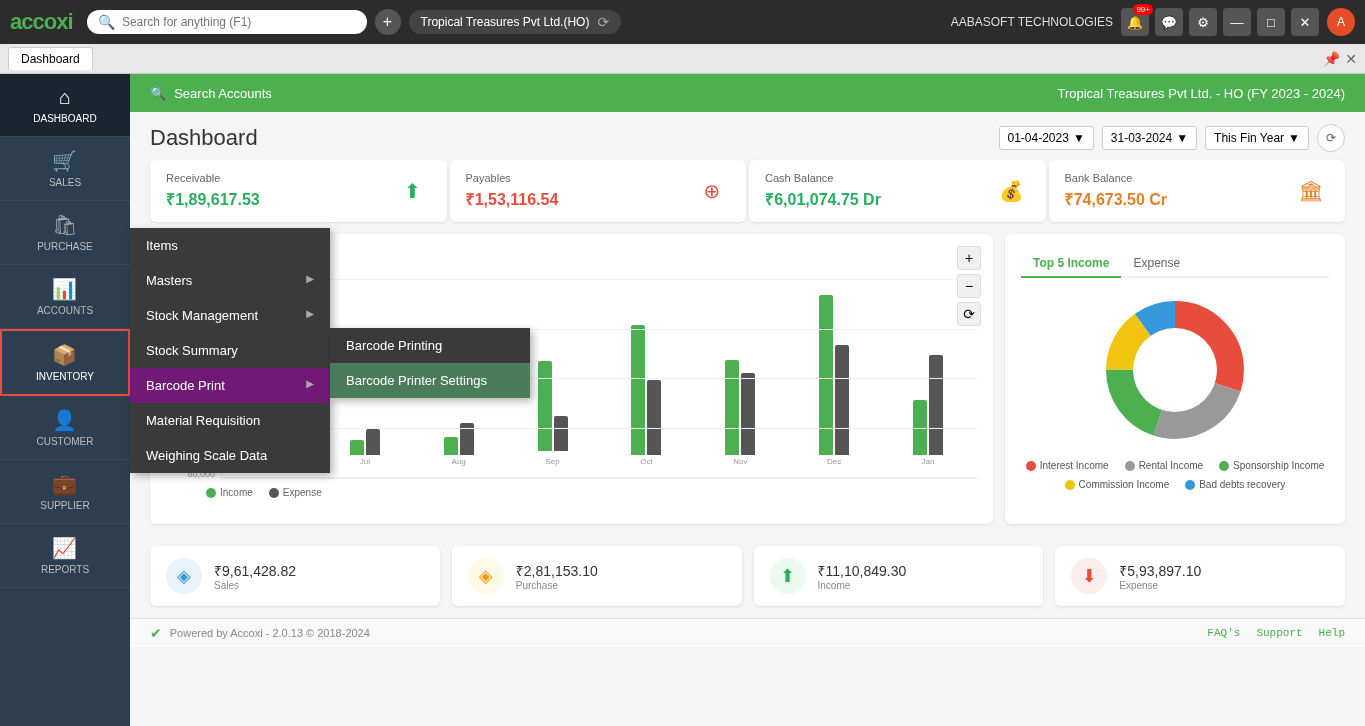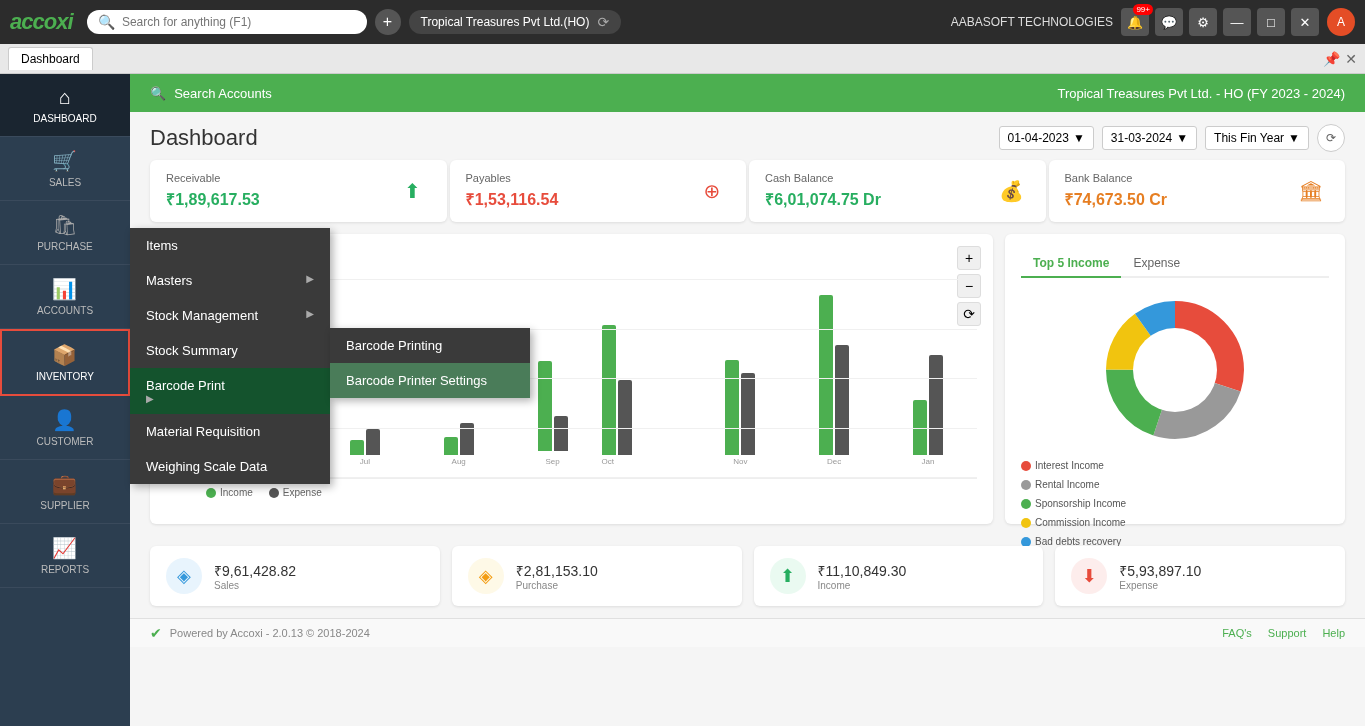--- a/index.html
+++ b/index.html
@@ -1,20 +1,20 @@
 <!DOCTYPE html>
 <html><head>
   <meta charset="utf-8">
   <style>
     * { margin: 0; padding: 0; box-sizing: border-box; }
     body { font-family: 'Segoe UI', Arial, sans-serif; font-size: 12px; background: #f0f0f0; width: 1365px; height: 726px; overflow: hidden; }
 
     
     .top-bar { display: flex; align-items: center; background: #2c2c2c; height: 44px; padding: 0 10px; gap: 8px; }
-    .logo { color: white; font-size: 22px; font-weight: bold; font-style: italic; letter-spacing: -1px; margin-right: 6px; }
+    .logo { color: white; font-size: 22px; font-weight: bold; letter-spacing: -1px; margin-right: 6px; }
     .logo span { color: #4CAF50; }
     .search-box { display: flex; align-items: center; background: white; border-radius: 16px; padding: 4px 12px; width: 280px; gap: 6px; }
     .search-box input { border: none; outline: none; font-size: 12px; width: 220px; }
     .search-icon-top { color: #999; font-size: 14px; }
     .plus-btn { background: #555; border: none; color: white; border-radius: 50%; width: 26px; height: 26px; cursor: pointer; font-size: 16px; display: flex; align-items: center; justify-content: center; }
     .company-selector { display: flex; align-items: center; background: #444; border-radius: 16px; padding: 4px 12px; color: white; font-size: 12px; gap: 8px; }
     .refresh-btn { background: none; border: none; color: #aaa; font-size: 14px; cursor: pointer; }
     .top-right { margin-left: auto; display: flex; align-items: center; gap: 8px; color: white; }
     .company-name { font-size: 12px; color: #ddd; }
     .top-icons { display: flex; gap: 6px; }
@@ -81,40 +81,40 @@
     .legend-dot { width: 10px; height: 10px; border-radius: 50%; }
 
     
     .top5-panel { background: white; border-radius: 6px; padding: 16px; width: 340px; flex-shrink: 0; box-shadow: 0 1px 3px rgba(0,0,0,0.1); }
     .top5-tabs { display: flex; gap: 0; border-bottom: 2px solid #eee; margin-bottom: 12px; }
     .top5-tab { padding: 6px 12px; font-size: 12px; cursor: pointer; color: #666; border-bottom: 2px solid transparent; margin-bottom: -2px; }
     .top5-tab.active { color: #4CAF50; border-bottom: 2px solid #4CAF50; font-weight: 600; }
 
     
     .donut-area { display: flex; justify-content: center; margin: 10px 0; }
-    .donut-legend { display: flex; flex-wrap: wrap; gap: 8px 16px; justify-content: center; margin-top: 8px; flex-direction: column; }
+    .donut-legend { display: flex; flex-wrap: wrap; gap: 8px 16px; justify-content: center; margin-top: 8px; }
     .donut-legend-item { display: flex; align-items: center; gap: 4px; font-size: 10px; color: #555; }
     .donut-dot { width: 10px; height: 10px; border-radius: 50%; }
 
     
     .bottom-stats { display: flex; gap: 12px; padding: 12px 20px; }
     .stat-card { background: white; border-radius: 6px; padding: 12px 16px; flex: 1; display: flex; align-items: center; gap: 12px; box-shadow: 0 1px 3px rgba(0,0,0,0.1); }
     .stat-icon-wrap { width: 36px; height: 36px; border-radius: 50%; display: flex; align-items: center; justify-content: center; font-size: 18px; }
     .stat-value { font-size: 14px; font-weight: normal; color: #333; }
     .stat-label { font-size: 10px; color: #888; }
 
     
     .footer { background: #f9f9f9; border-top: 1px solid #e0e0e0; padding: 6px 20px; display: flex; align-items: center; gap: 8px; font-size: 11px; color: #888; }
     .footer-links { margin-left: auto; display: flex; gap: 16px; }
-    .footer-link { color: #4CAF50; cursor: pointer; text-decoration: none; }
+    .footer-link { color: #4CAF50; cursor: pointer; text-decoration: none; font-family: Liberation Mono, monospace; }
 
     
     .dropdown-menu { position: absolute; left: 130px; top: 228px; background: #3a3a3a; color: white; min-width: 200px; z-index: 1000; box-shadow: 3px 3px 8px rgba(0,0,0,0.3); }
     .dropdown-item { padding: 10px 16px; font-size: 13px; cursor: pointer; display: flex; align-items: flex-start; justify-content: space-between; }
-    .dropdown-item.active { background: #14532d; flex-direction: column; }
+    .dropdown-item.active { background: #701a75; }
     .dropdown-arrow { font-size: 10px; color: #aaa; }
 
     
     .sub-dropdown { position: absolute; left: 330px; top: 328px; background: #3a3a3a; color: white; min-width: 200px; z-index: 1001; box-shadow: 3px 3px 8px rgba(0,0,0,0.3); }
     .sub-dropdown-item { padding: 10px 16px; font-size: 13px; cursor: pointer; }
     .sub-dropdown-item.highlighted { background: #4a7c59; }
 
     
     .inventory-highlight { border: 2px solid #e74c3c !important; }
   </style>
@@ -306,21 +306,21 @@
                 </div>
                 <div style="font-size:8px;color:#999;margin-top:2px;">Aug</div>
               </div>
               <div style="flex:1; display:flex; flex-direction:column; align-items:center; justify-content:flex-end; height:100%;">
                 <div style="display:flex; align-items:flex-end; gap:2px;">
                   <div class="bar income" style="height:90px;"></div>
                   <div class="bar expense" style="height:35px;"></div>
                 </div>
                 <div style="font-size:8px;color:#999;margin-top:6px;">Sep</div>
               </div>
-              <div style="flex:1; display:flex; flex-direction:column; align-items:flex-start; justify-content:flex-end; height:100%;">
+              <div style="flex:1; display:flex; flex-direction:column; align-items:center; justify-content:flex-end; height:100%;">
                 <div style="display:flex; align-items:flex-end; gap:2px;">
                   <div class="bar income" style="height:130px;"></div>
                   <div class="bar expense" style="height:75px;"></div>
                 </div>
                 <div style="font-size:8px;color:#999;margin-top:2px;">Oct</div>
               </div>
               <div style="flex:1; display:flex; flex-direction:column; align-items:center; justify-content:flex-end; height:100%;">
                 <div style="display:flex; align-items:flex-end; gap:2px;">
                   <div class="bar income" style="height:95px;"></div>
                   <div class="bar expense" style="height:82px;"></div>

